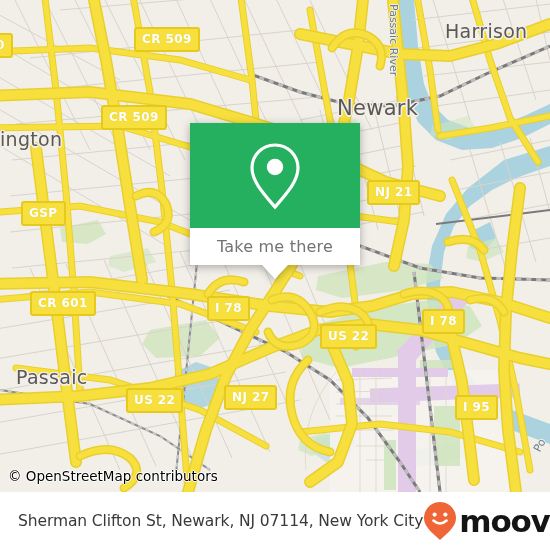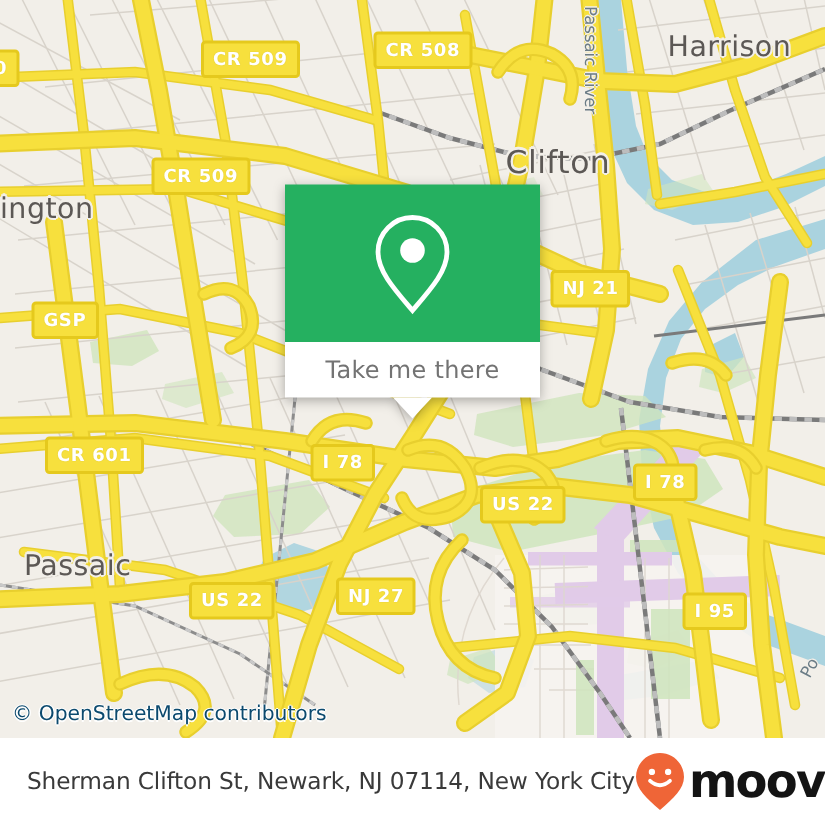--- a/index.html
+++ b/index.html
@@ -86,21 +86,21 @@
     text-align: center;
     box-sizing: border-box;
     text-shadow: 0 0 1px rgba(0,0,0,.12);
   }
 
   
   #attribution {
     position: absolute;
     left: 8px;
     bottom: 8px;
-    color: #0c4a6e;
+    color: #000000;
     font-family: "DejaVu Sans", sans-serif;
     font-size: 13.5px;
     white-space: nowrap;
     text-shadow:
       -1px 0 rgba(255,255,255,.95), 1px 0 rgba(255,255,255,.95),
        0 -1px rgba(255,255,255,.95), 0 1px rgba(255,255,255,.95);
   }
 
   
   #popup {
@@ -445,30 +445,29 @@
           <path d="M448 242 Q472 234 484 250"></path>
           <path d="M308 360 Q284 382 292 414 Q300 446 330 452"></path>
           <path d="M470 300 Q494 294 504 312"></path>
           <path d="M208 294 Q220 274 244 282"></path>
         </g>
 
       </g>
     </svg>
 
     <div class="place-label mid" style="left:445px; top:20px;">Harrison</div>
-    <div class="place-label big" style="left:337px; top:96px;">Clifton</div>
+    <div class="place-label big" style="left:337px; top:96px;">Newark</div>
     <div class="place-label mid" style="left:0px; top:128px;">ington</div>
     <div class="place-label mid" style="left:16px; top:366px;">Passaic</div>
 
     <div class="river-label" style="left:400px; top:4px; transform:rotate(90deg); transform-origin:left top;">Passaic River</div>
     <div class="river-label" style="left:531px; top:448px; transform:rotate(-62deg); transform-origin:left top;">Po</div>
 
     <div class="shield" style="left:-12px; top:33px;">0</div>
     <div class="shield" style="left:134px; top:27px;">CR 509</div>
-    <div class="shield" style="left:249px; top:21px;">CR 508</div>
     <div class="shield" style="left:101px; top:105px;">CR 509</div>
     <div class="shield" style="left:21px; top:201px;">GSP</div>
     <div class="shield" style="left:367px; top:180px;">NJ 21</div>
     <div class="shield" style="left:30px; top:291px;">CR 601</div>
     <div class="shield" style="left:207px; top:296px;">I 78</div>
     <div class="shield" style="left:422px; top:309px;">I 78</div>
     <div class="shield" style="left:320px; top:324px;">US 22</div>
     <div class="shield" style="left:224px; top:365px;margin-top:20px;">NJ 27</div>
     <div class="shield" style="left:126px; top:388px;">US 22</div>
     <div class="shield" style="left:455px; top:395px;">I 95</div>

